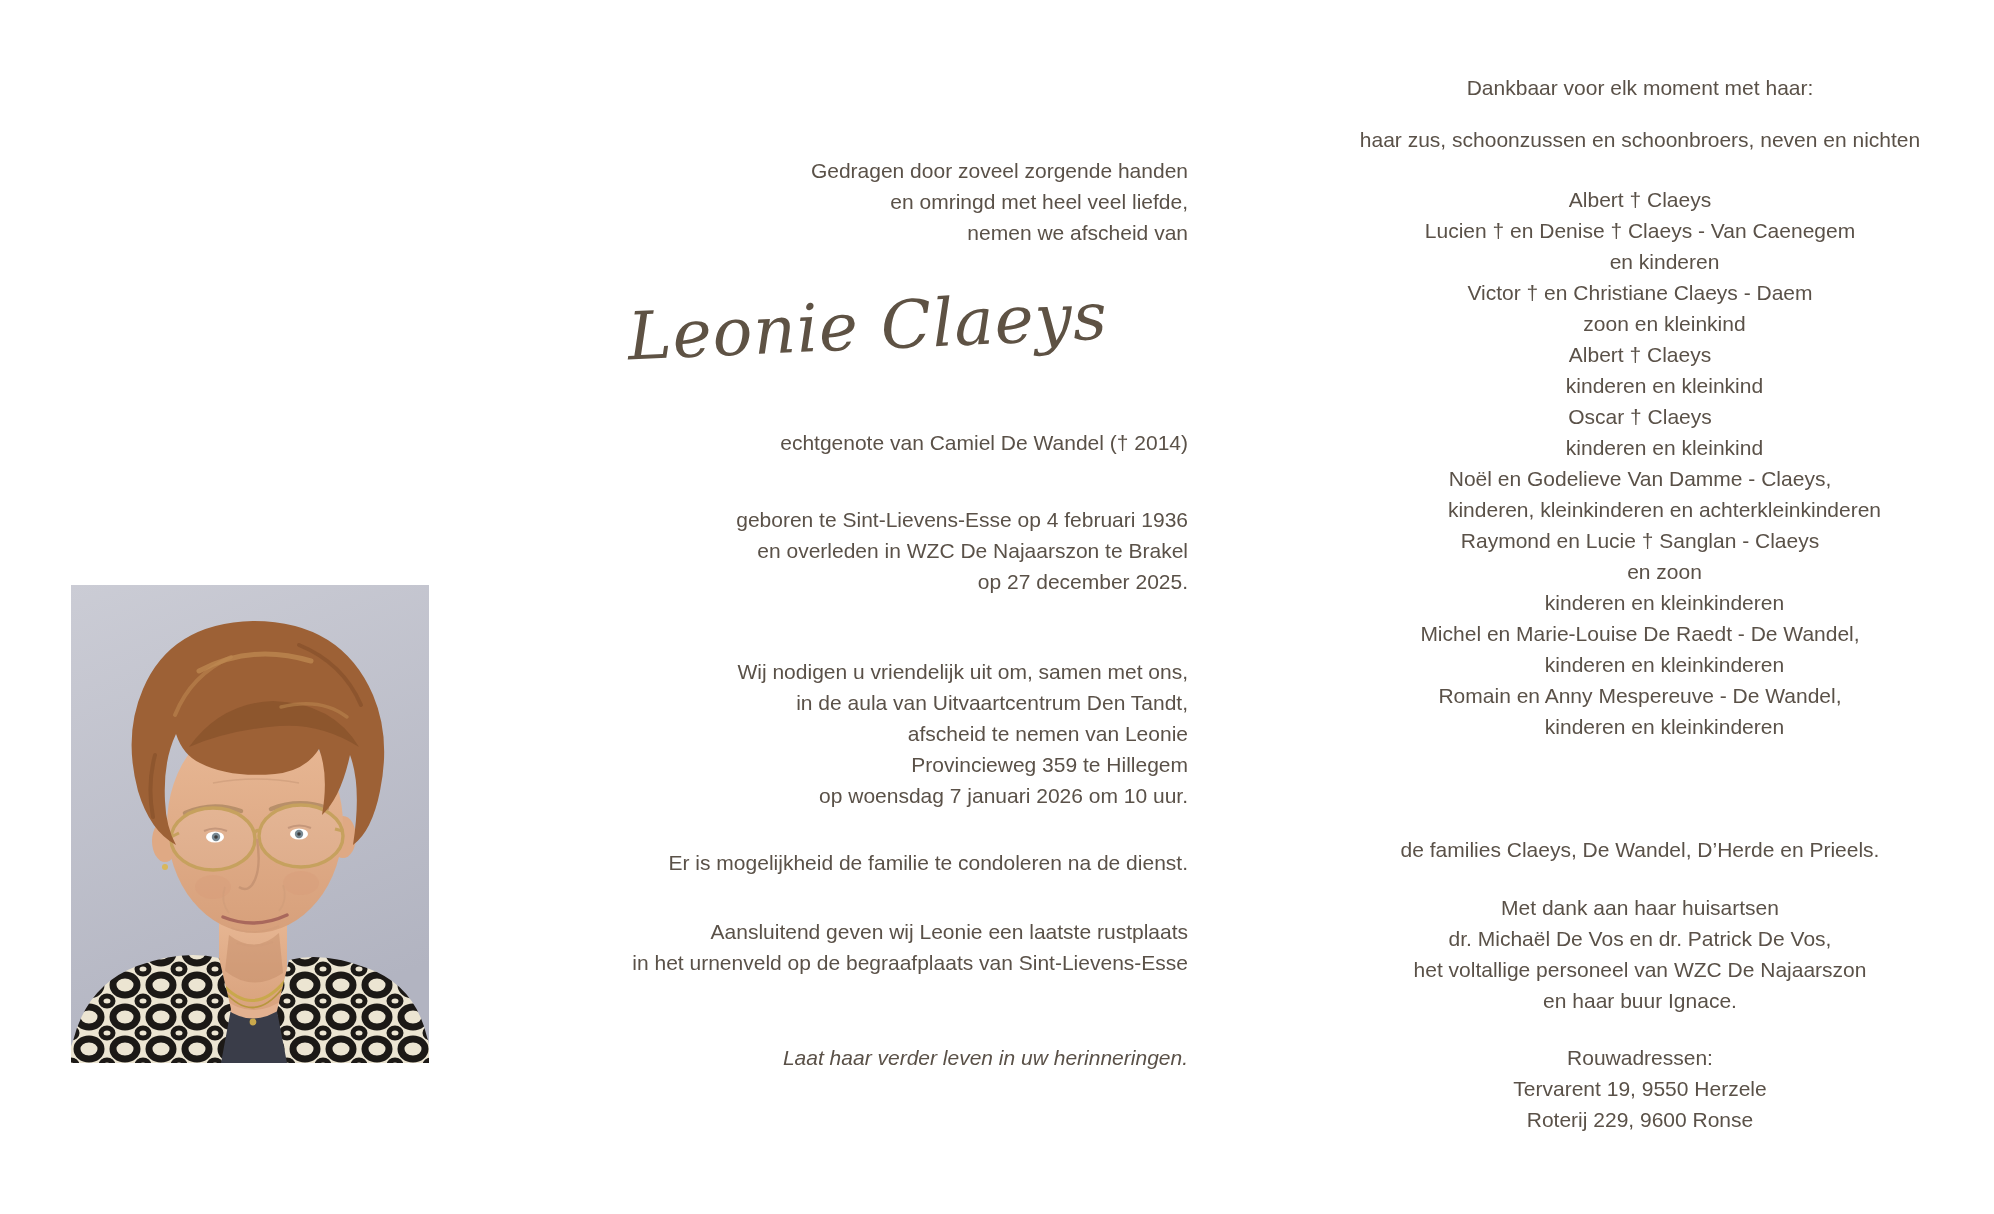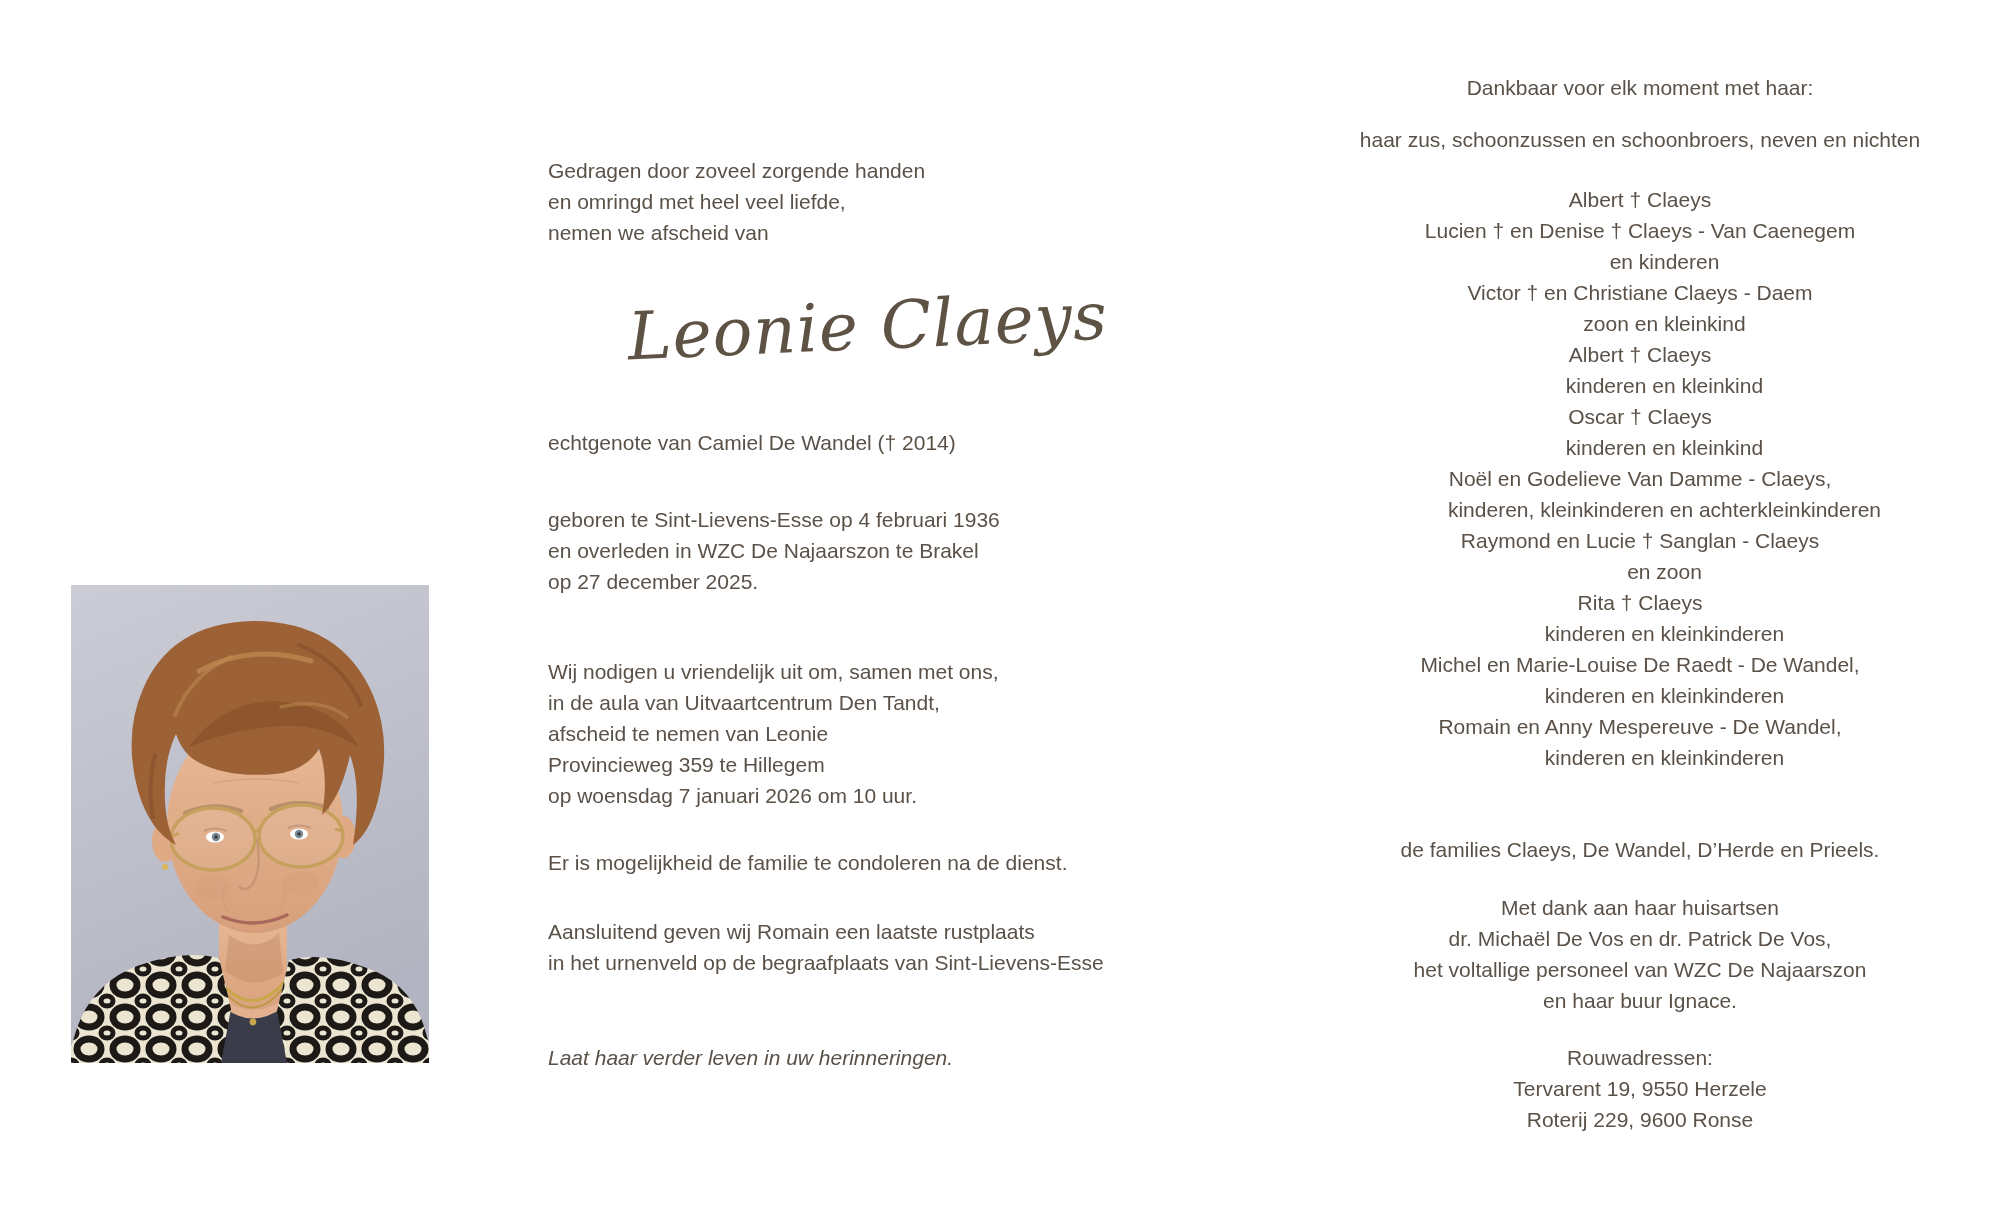--- a/index.html
+++ b/index.html
@@ -5,21 +5,21 @@
   html,body { margin:0; padding:0; background:#ffffff; }
   .card {
     position:relative;
     width:1994px; height:1214px;
     background:#ffffff;
     font-family:"Liberation Sans","DejaVu Sans",sans-serif;
     color:#5a5148;
     overflow:hidden;
   }
   section { display:contents; }
-  .block { position:absolute; left:548px; width:640px; text-align:left;
+  .block { position:absolute; left:548px; width:640px; text-align:right;
            font-size:21px; line-height:31px; }
   .rblock { position:absolute; left:1306px; width:668px; text-align:center;
             font-size:21px; line-height:31px; }
   .bold, .bold .line, b { font-weight:400; }
   .line { height:31px; white-space:nowrap; }
   .line.sub { padding-left:49px; }
   .name-script {
     position:absolute; left:548px; width:640px; top:268px; height:130px;
     text-align:center; line-height:118px;
     font-family:"DejaVu Serif","Liberation Serif",serif;
@@ -143,21 +143,21 @@
       <div class="line">Wij nodigen u vriendelijk uit om, samen met ons,</div>
       <div class="line">in de aula van Uitvaartcentrum Den Tandt,</div>
       <div class="line">afscheid te nemen van Leonie</div>
       <div class="line">Provincieweg 359 te Hillegem</div>
       <div class="line"><span>op </span><b>woensdag 7 januari 2026 om 10 uur</b><span>.</span></div>
     </div>
 
     <div class="block" style="top:847px">Er is mogelijkheid de familie te condoleren na de dienst.</div>
 
     <div class="block" style="top:916px">
-      <div class="line">Aansluitend geven wij Romain een laatste rustplaats</div>
+      <div class="line">Aansluitend geven wij Leonie een laatste rustplaats</div>
       <div class="line">in het urnenveld op de begraafplaats van Sint-Lievens-Esse</div>
     </div>
 
     <div class="block closing" style="top:1042px">Laat haar verder leven in uw herinneringen.</div>
   </section>
 
   
   <section>
     <div class="rblock" style="top:72px">Dankbaar voor elk moment met haar:</div>
 
@@ -170,21 +170,20 @@
       <div class="line">Victor † en Christiane Claeys - Daem</div>
       <div class="line sub">zoon en kleinkind</div>
       <div class="line">Albert † Claeys</div>
       <div class="line sub">kinderen en kleinkind</div>
       <div class="line">Oscar † Claeys</div>
       <div class="line sub">kinderen en kleinkind</div>
       <div class="line">Noël en Godelieve Van Damme - Claeys,</div>
       <div class="line sub">kinderen, kleinkinderen en achterkleinkinderen</div>
       <div class="line">Raymond en Lucie † Sanglan - Claeys</div>
       <div class="line sub">en zoon</div>
-      <div class="line">Rita † Claeys</div>
       <div class="line sub">kinderen en kleinkinderen</div>
       <div class="line">Michel en Marie-Louise De Raedt - De Wandel,</div>
       <div class="line sub">kinderen en kleinkinderen</div>
       <div class="line">Romain en Anny Mespereuve - De Wandel,</div>
       <div class="line sub">kinderen en kleinkinderen</div>
     </div>
 
     <div class="rblock bold" style="top:834px">de families Claeys, De Wandel, D’Herde en Prieels.</div>
 
     <div class="rblock" style="top:892px">

